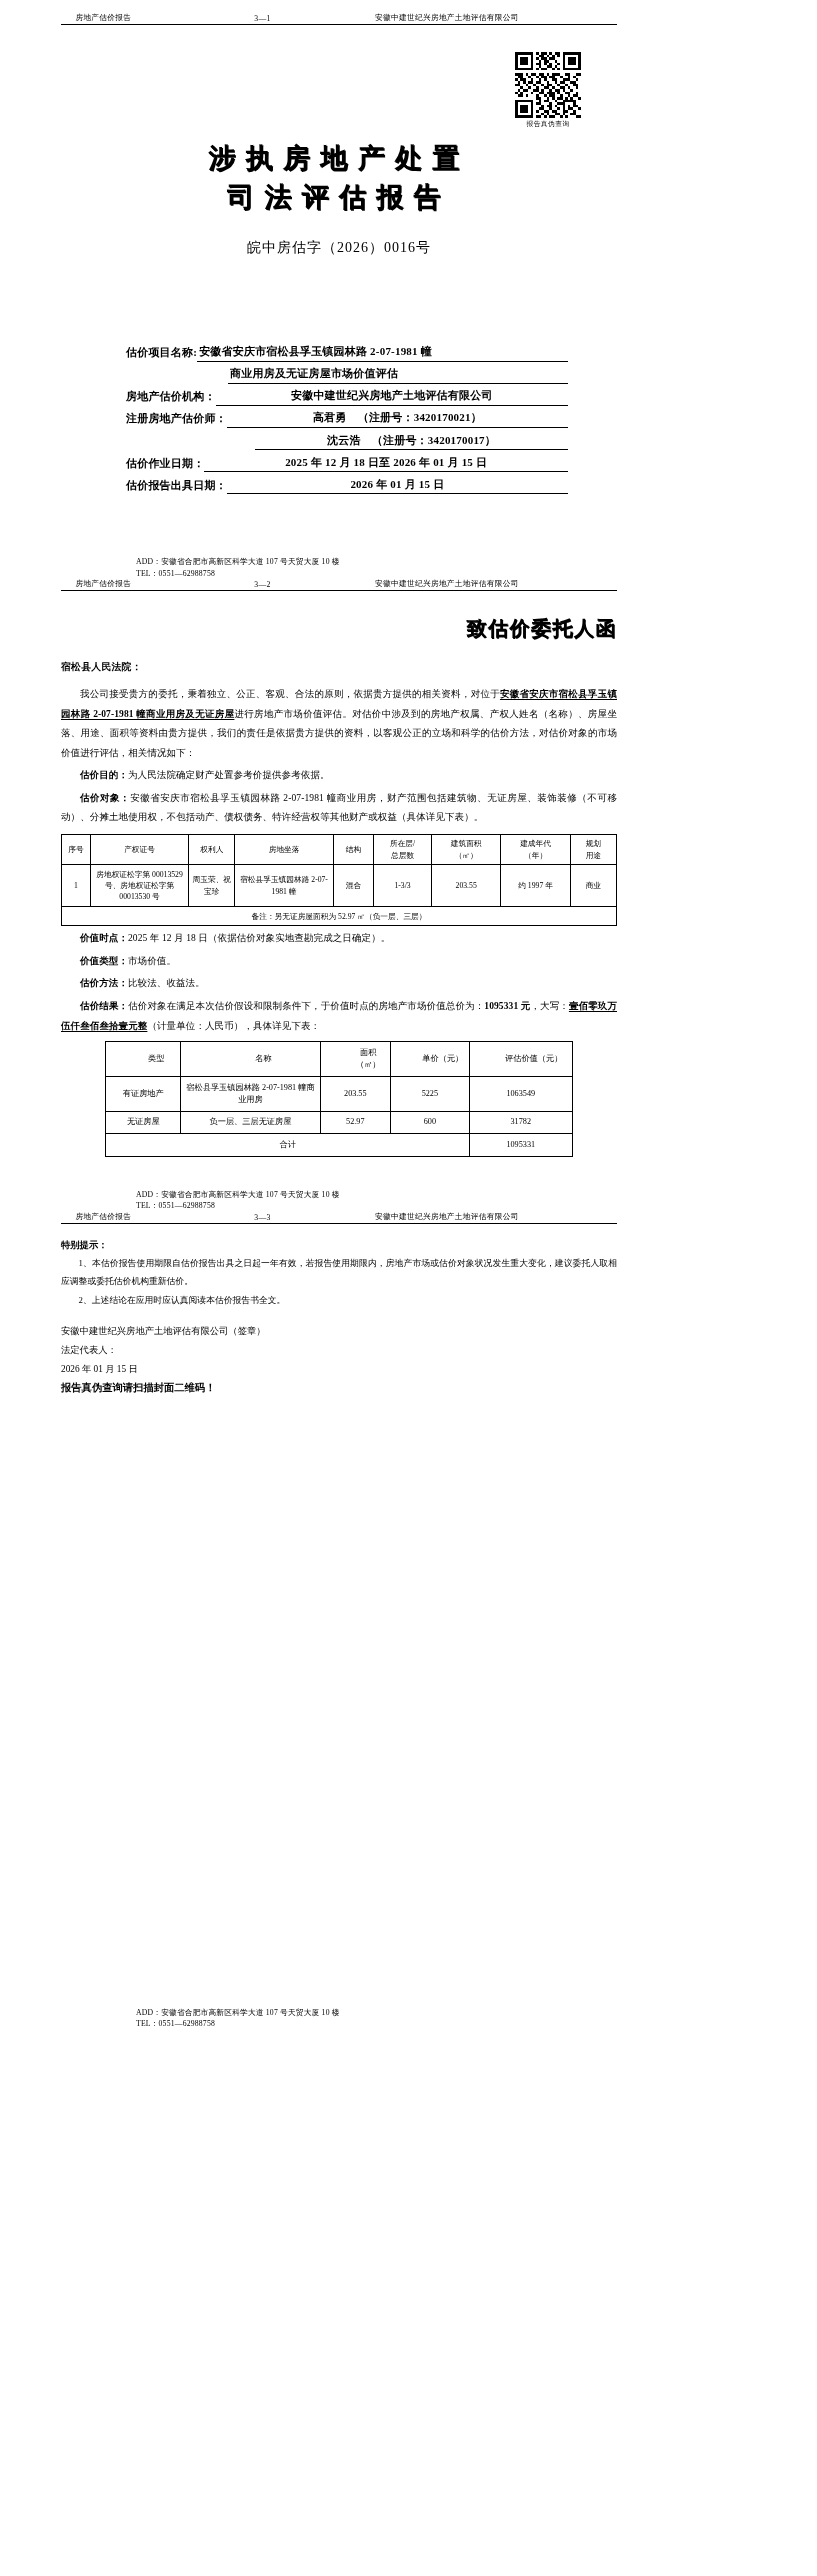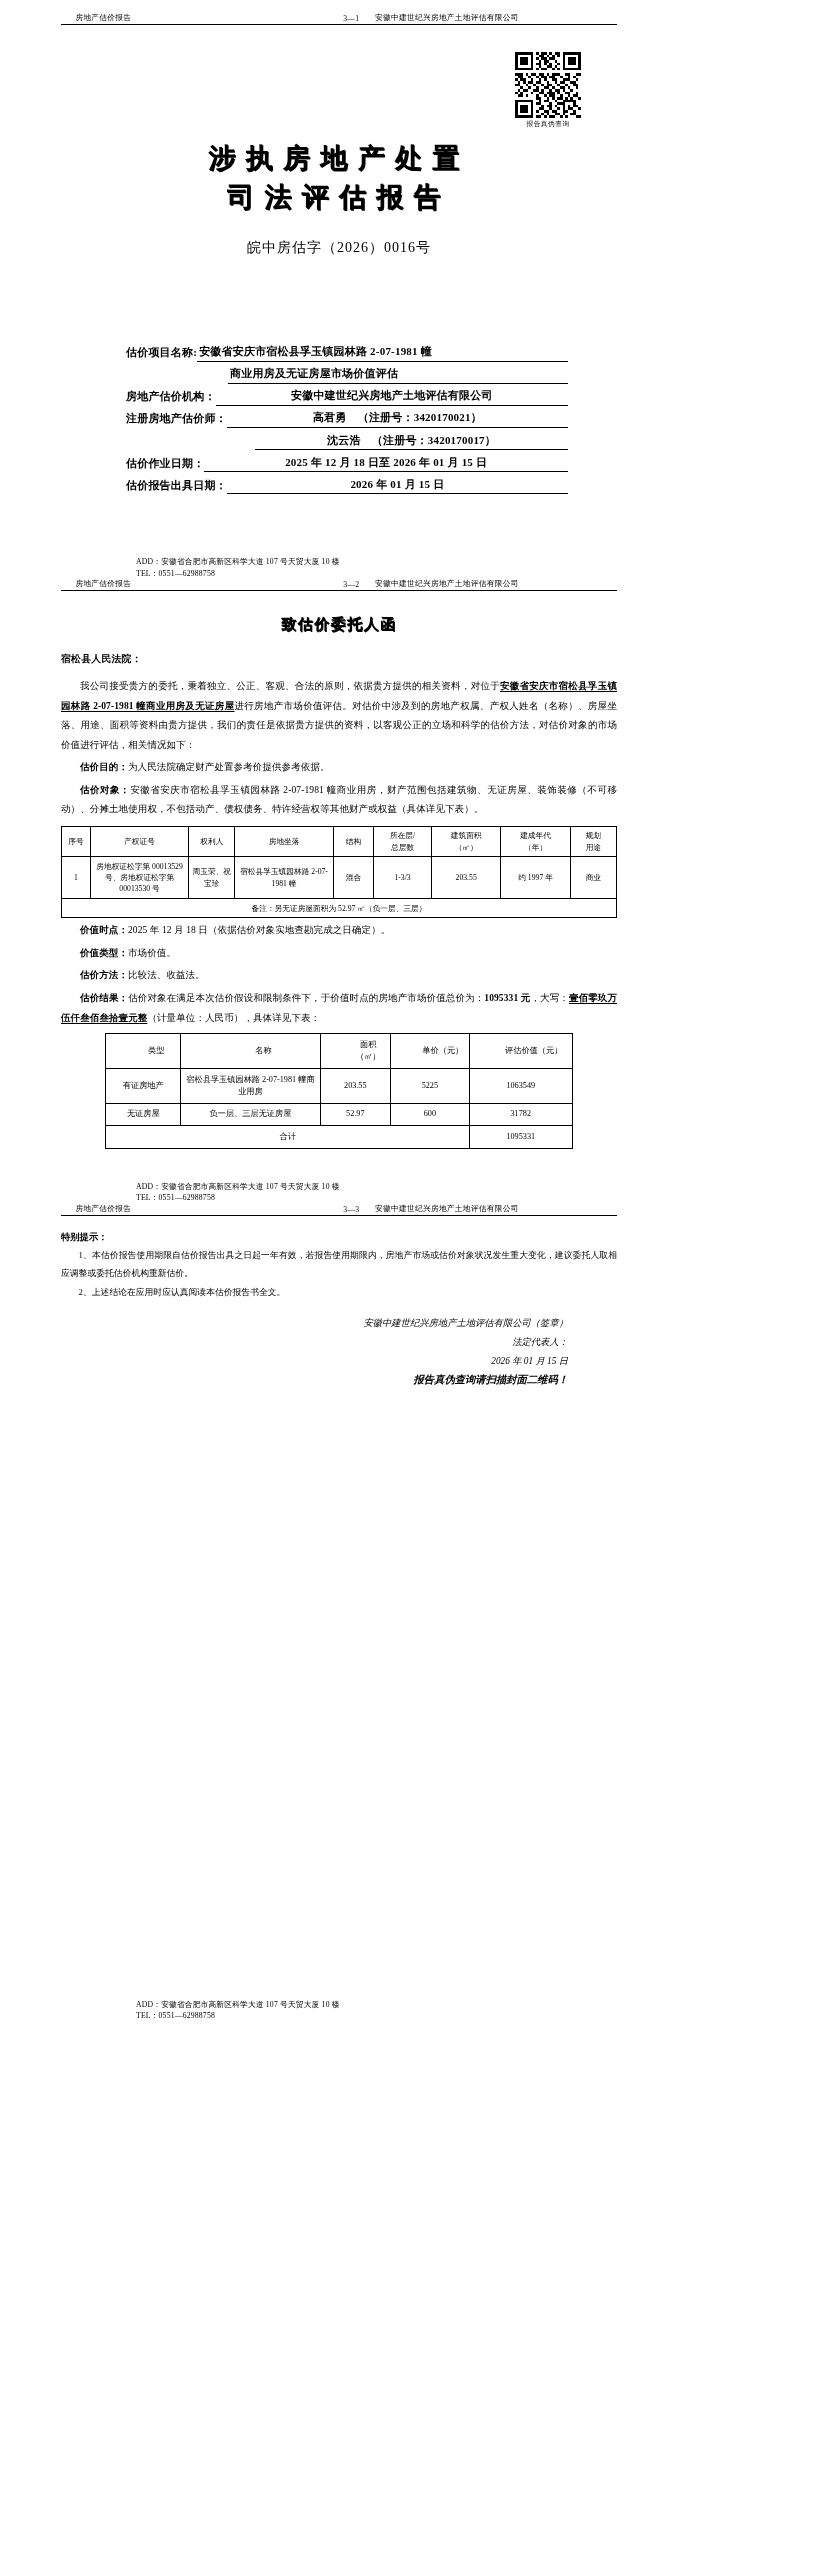--- a/index.html
+++ b/index.html
@@ -17,21 +17,21 @@
   }
   
   .run-head{
     display:flex;
     align-items:flex-end;
     font-size:7.7px;
     letter-spacing:0.3px;
     padding-bottom:1px;
   }
   .run-head .rh-left{width:34%;padding-left:14.4px;}
-  .run-head .rh-mid{width:20%;text-align:right;font-family:"Liberation Serif",serif;}
+  .run-head .rh-mid{width:20%;text-align:left;font-family:"Liberation Serif",serif;}
   .run-head .rh-right{width:46%;text-align:left;padding-left:15.5px;}
   .rule{border-top:1.2px solid #000;margin:0;}
 
   
   .cover-qr-wrap{
     margin-top:27px;
     display:flex;
     justify-content:flex-end;
     padding-right:36px;
   }
@@ -108,22 +108,22 @@
   .cover-foot{
     margin-top:62px;
     font-size:7.7px;
     line-height:1.5;
     padding-left:75px;
     letter-spacing:0.2px;
   }
 
   
   .doc-title{
-    text-align:center;
-    font-size:15px;
+    text-align:right;
+    font-size:20px;
     font-weight:bold;
     letter-spacing:1.5px;
     margin:24px 0 18.5px 0;
     text-shadow:0.7px 0.7px 0 #000;
   }
   .addressee{
     font-size:9.8px;
     font-weight:bold;
     margin:0 0 11.3px 0;
     letter-spacing:0.3px;
@@ -183,23 +183,22 @@
     font-size:8.8px;
     line-height:1.95;
     text-align:justify;
     margin:0 0 2.1px 0;
     text-indent:2em;
   }
   .sign-block{
     margin-top:13.4px;
     font-size:9.3px;
     line-height:2.0;
-    text-align:right;
+    text-align:left;
     padding-right:49px;
-    font-style:italic;
   }
   .sign-block .big{
     font-size:10.3px;
     font-weight:bold;
   }
   .foot-addr{
     font-size:7.7px;
     line-height:1.5;
     padding-left:75px;
     letter-spacing:0.2px;

